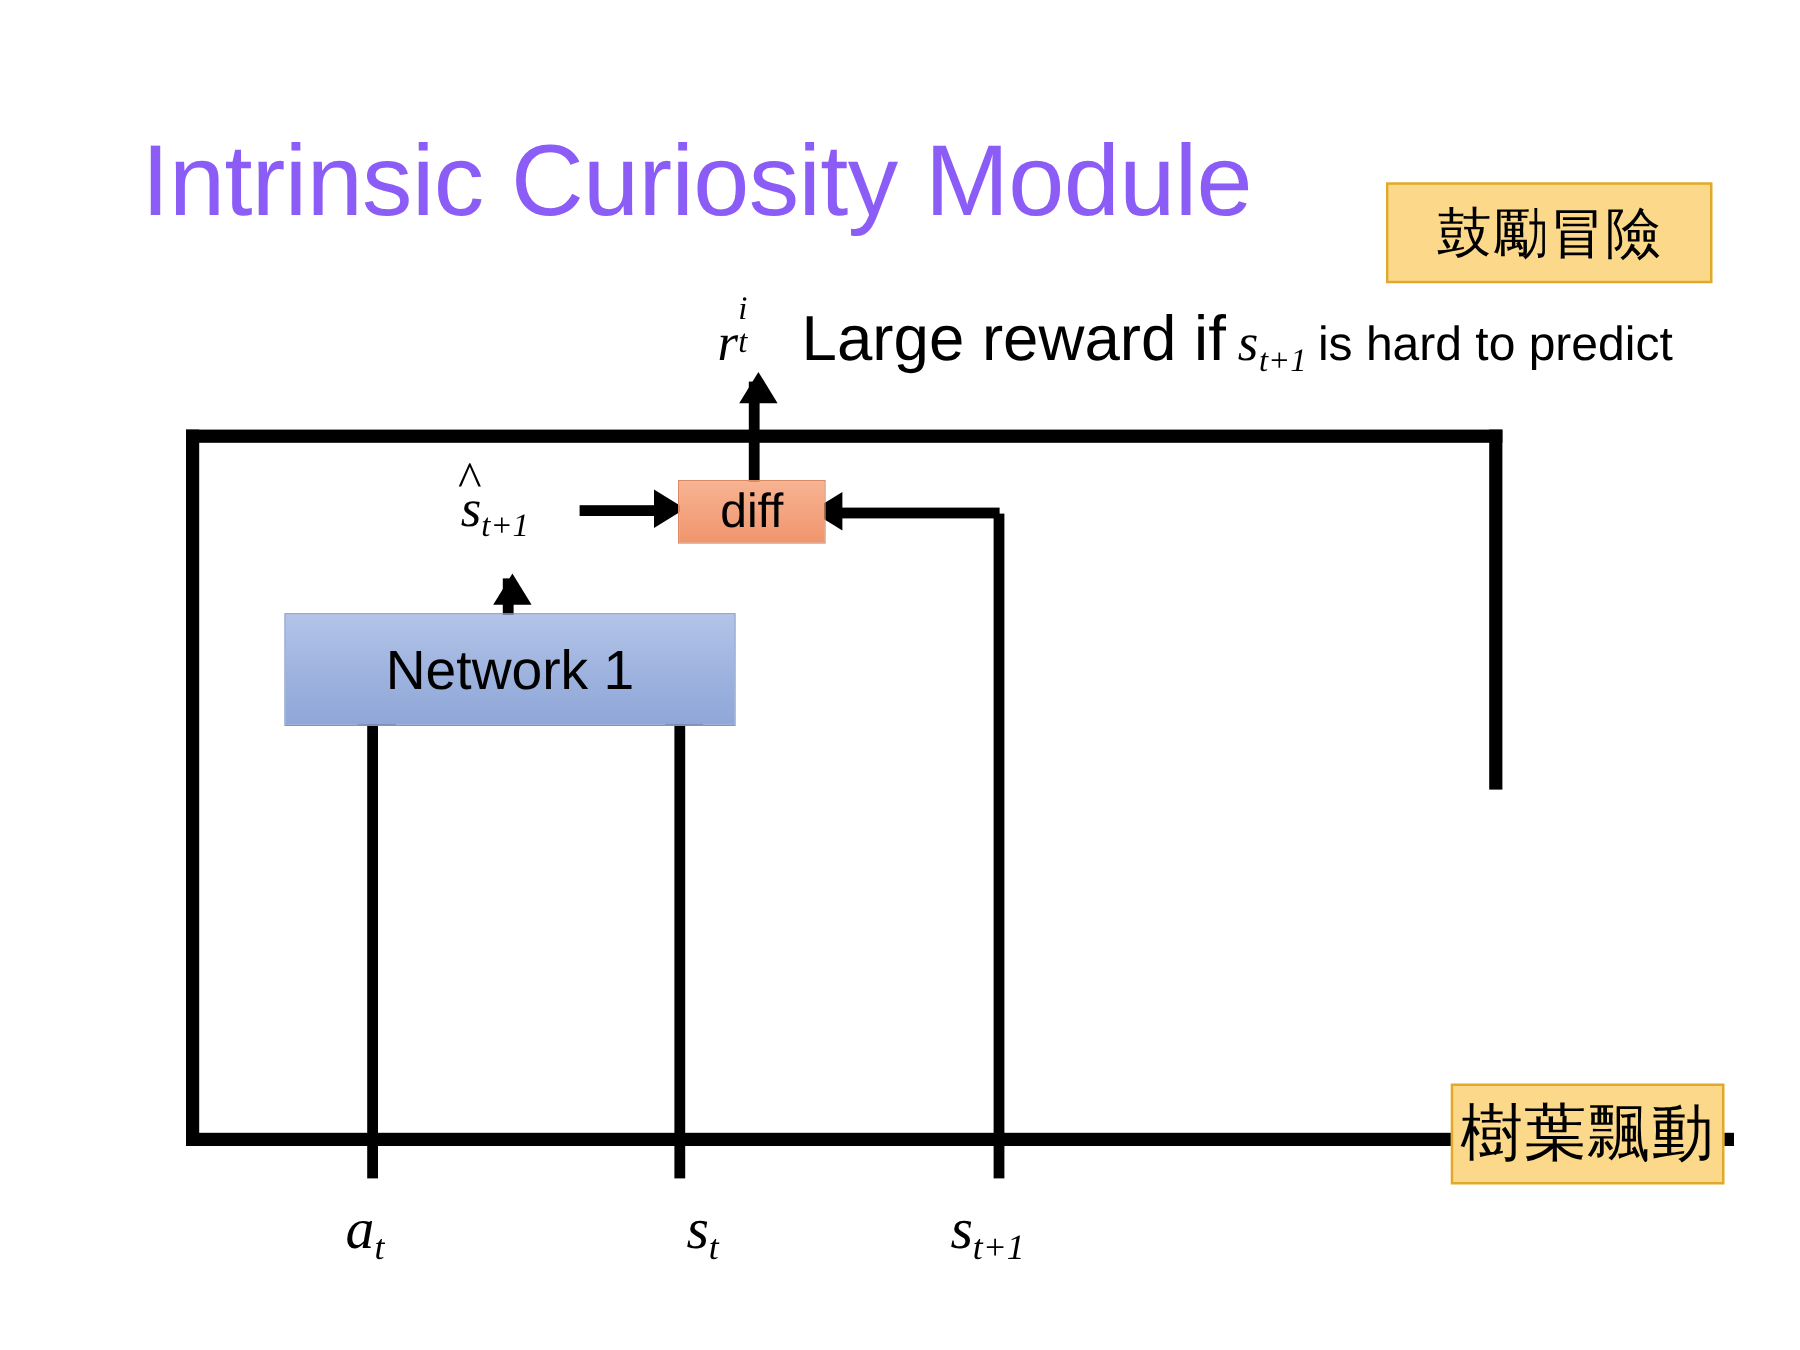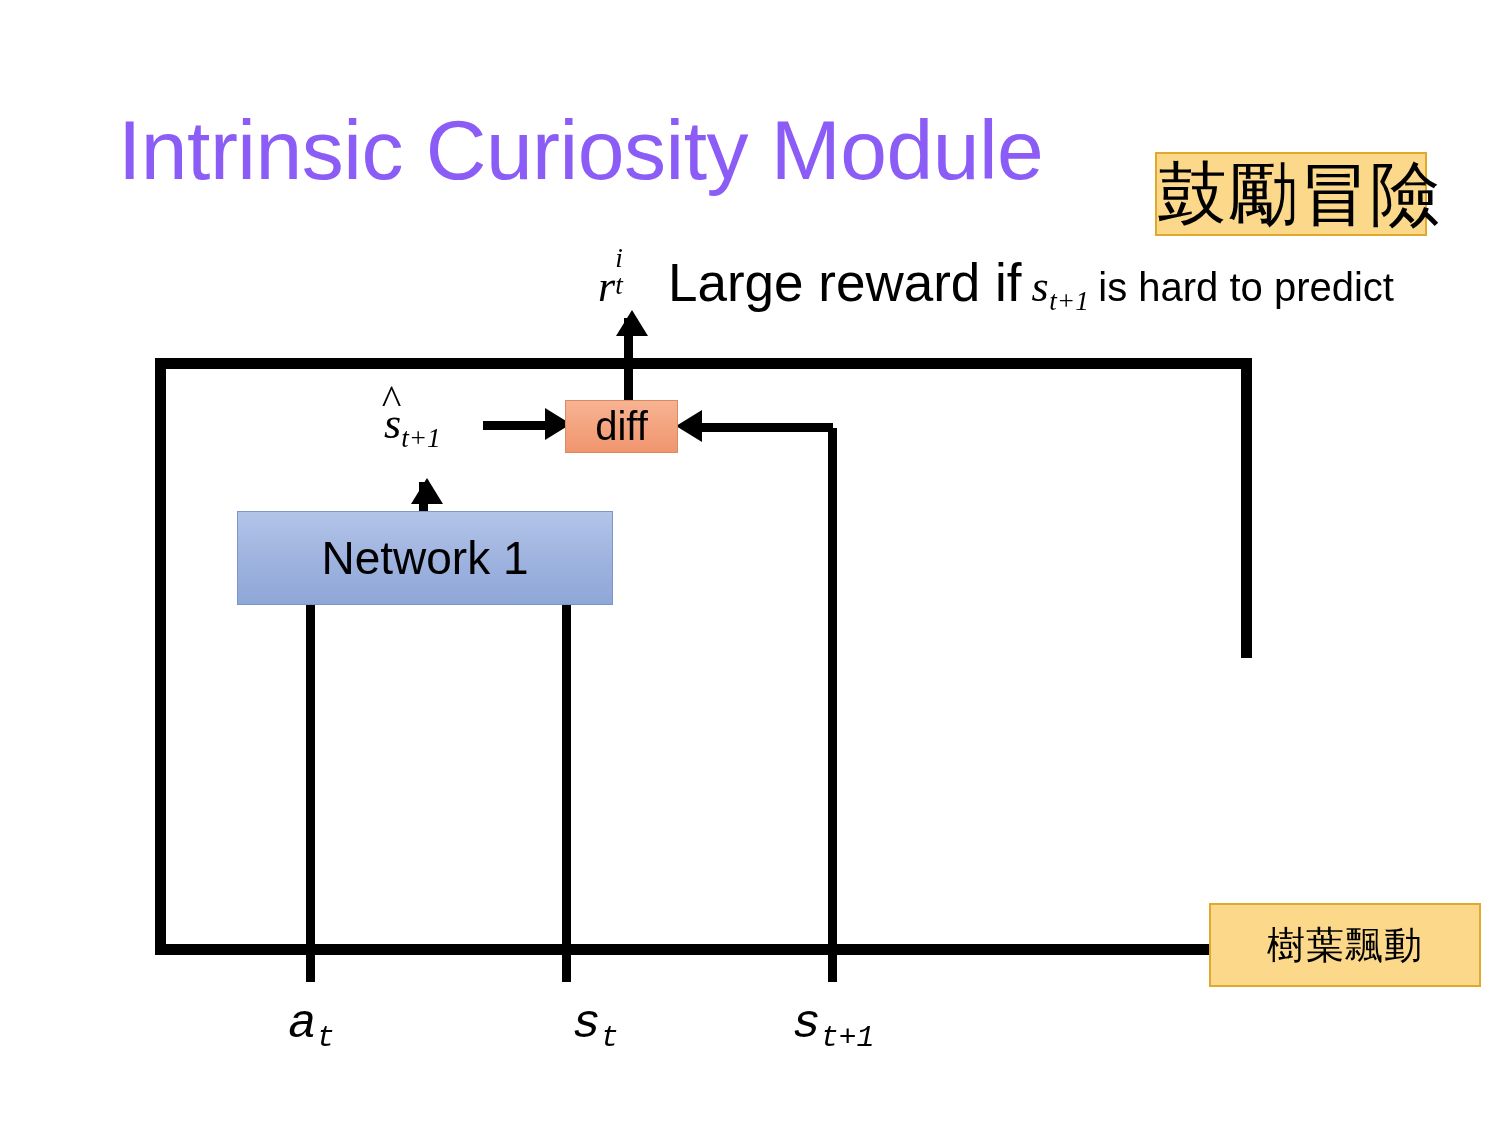--- a/index.html
+++ b/index.html
@@ -37,30 +37,30 @@
     font-family: "DejaVu Sans", sans-serif;
     text-align: center;
     white-space: nowrap;
     box-sizing: border-box;
   }
   #badge-top {
     left: 1155px;
     top: 152px;
     width: 272px;
     height: 84px;
-    font-size: 70px;
+    font-size: 46px;
     line-height: 80px;
     letter-spacing: 1px;
   }
   #badge-bottom {
     left: 1209px;
     top: 903px;
-    width: 272px;
+    width: 228px;
     height: 84px;
-    font-size: 38px;
+    font-size: 52px;
     line-height: 80px;
     letter-spacing: 1px;
     z-index: 40;
   }
 
   
   #reward-line {
     position: absolute;
     left: 598px;
     top: 252px;
@@ -135,21 +135,21 @@
     background: linear-gradient(to bottom, #b3c4e8 0%, #9db2de 55%, #8fa7d8 100%);
     border: 1px solid #7e95c9;
     box-sizing: border-box;
     display: flex; align-items: center; justify-content: center;
     font-size: 46px; color: #000;
     z-index: 20;
   }
   #diff-box {
     position: absolute;
     left: 565px; top: 400px;
-    width: 113px; height: 53px;
+    width: 123px; height: 53px;
     background: linear-gradient(to bottom, #f7b392 0%, #f3a17c 60%, #f0966e 100%);
     border: 1px solid #d98a63;
     box-sizing: border-box;
     display: flex; align-items: center; justify-content: center;
     font-size: 40px; color: #000;
     z-index: 20;
   }
   #green-box {
     position: absolute;
     left: 920px; top: 656px;
@@ -206,21 +206,21 @@
   
   #shat-hline { left: 483px; top: 421px; width: 74px; }
   #shat-arrow { left: 545px; top: 408px; }
   
   #diff-up-line  { left: 624px; top: 318px; height: 86px; }
   #diff-up-arrow { left: 616px; top: 310px; }
 
   
   .bottom-label {
     position: absolute;
-    font-family: Liberation Mono, monospace;
+    font-family: Liberation Serif, serif;
     font-style: italic;
     font-size: 48px;
     color: #000;
     white-space: nowrap;
   }
   #label-at   { left: 288px; top: 997px; }
   #label-st   { left: 572px; top: 997px; }
   #label-stp1 { left: 792px; top: 997px; }
 
   #label-shat {

